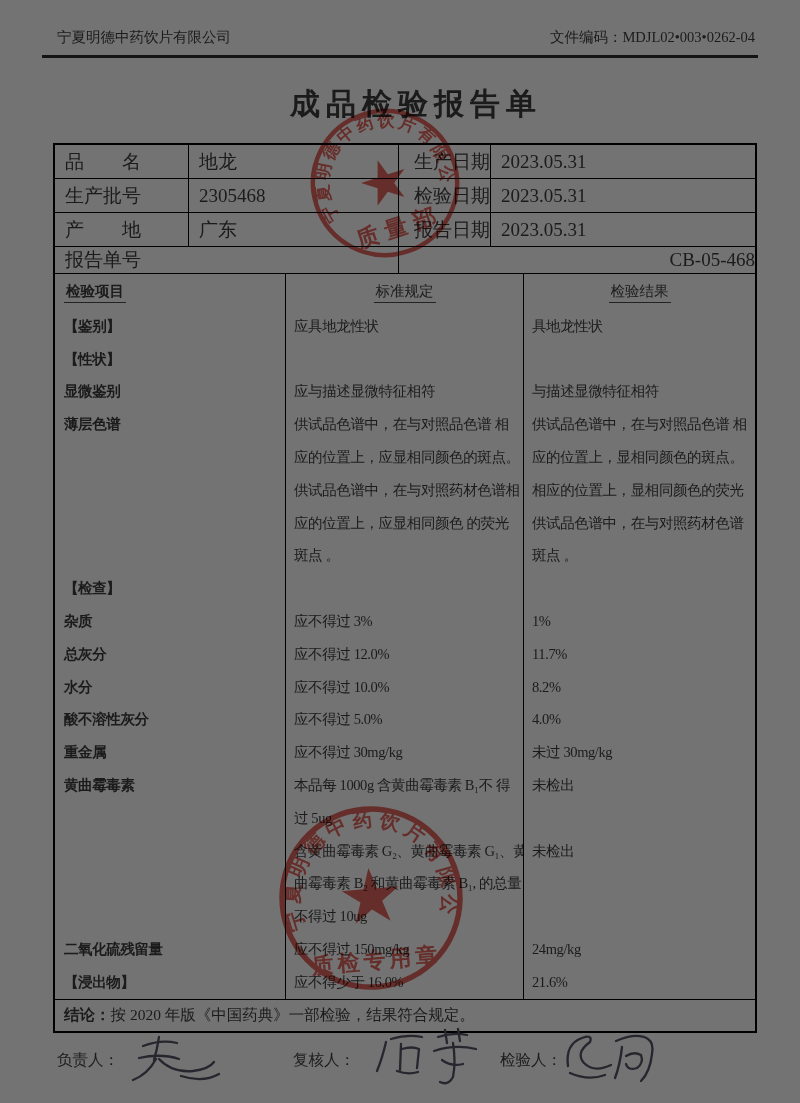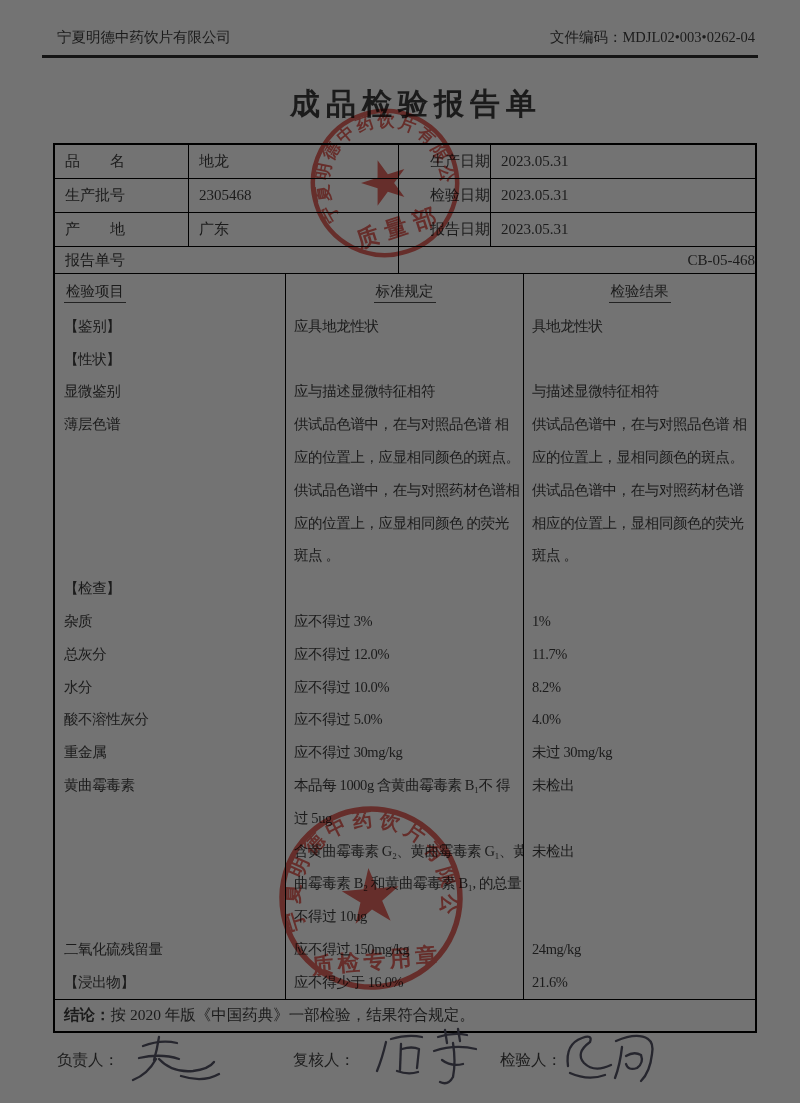--- a/index.html
+++ b/index.html
@@ -8,31 +8,31 @@
   
   .tophead{position:absolute;top:28px;left:57px;right:45px;font-size:14.5px;}
   .tophead .co{float:left;}
   .tophead .code{float:right;}
   .toprule{position:absolute;top:55px;left:42px;right:42px;height:3px;background:#141414;}
   
   .title{position:absolute;top:84px;left:16px;width:100%;text-align:center;
          font-size:30px;font-weight:bold;letter-spacing:6px;}
   
   .sheet{position:absolute;left:53px;top:143px;width:704px;border:2px solid #000;box-sizing:border-box;}
-  table.info{border-collapse:collapse;width:100%;table-layout:fixed;font-size:15px;font-family:Liberation Serif, serif;}
+  table.info{border-collapse:collapse;width:100%;table-layout:fixed;font-size:19px;font-family:Liberation Serif, serif;}
   table.info td{border:1.5px solid #000;padding:0 0 0 10px;height:33px;white-space:pre;overflow:hidden;}
   table.info tr:first-child td{border-top:none;}
   table.info td:first-child{border-left:none;}
   table.info td:last-child{border-right:none;}
   table.info tr.last td{height:26px;}
   td.dlab{padding-left:5px;text-align:right;}
   
   .main{display:flex;border-top:none;border-bottom:1.5px solid #000;font-size:14.5px;}
   .main .col{box-sizing:border-box;}
-  .main .c1{width:232px;}
+  .main .c1{width:232px;font-weight:bold;}
   .main .c2{width:238px;border-left:1.5px solid #000;}
   .main .c3{width:234px;border-left:1.5px solid #000;}
   .colhead{height:36px;display:flex;align-items:center;}
   .c1 .colhead{padding-left:9px;}
   .c2 .colhead,.c3 .colhead{justify-content:center;}
   .colhead span{border-bottom:1.2px solid #222;padding:0 2px 1px 2px;}
   .lines .ln{height:32.8px;display:flex;align-items:center;padding-left:9px;
              white-space:pre;letter-spacing:-0.4px;overflow:hidden;}
   .c2 .lines .ln,.c3 .lines .ln{padding-left:8px;}
   
@@ -150,22 +150,22 @@
       <div class="col c3">
         <div class="colhead">
             <span>检验结果</span>
           </div>
         <div class="lines">
             <div class="ln">具地龙性状</div>
             <div class="ln"></div>
             <div class="ln">与描述显微特征相符</div>
             <div class="ln">供试品色谱中，在与对照品色谱 相</div>
             <div class="ln">应的位置上，显相同颜色的斑点。</div>
+            <div class="ln">相应的位置上，显相同颜色的荧光</div>
             <div class="ln">供试品色谱中，在与对照药材色谱</div>
-            <div class="ln">相应的位置上，显相同颜色的荧光</div>
             <div class="ln">斑点 。</div>
             <div class="ln"></div>
             <div class="ln">1%</div>
             <div class="ln">11.7%</div>
             <div class="ln">8.2%</div>
             <div class="ln">4.0%</div>
             <div class="ln">未过 30mg/kg</div>
             <div class="ln">未检出</div>
             <div class="ln"></div>
             <div class="ln">未检出</div>

